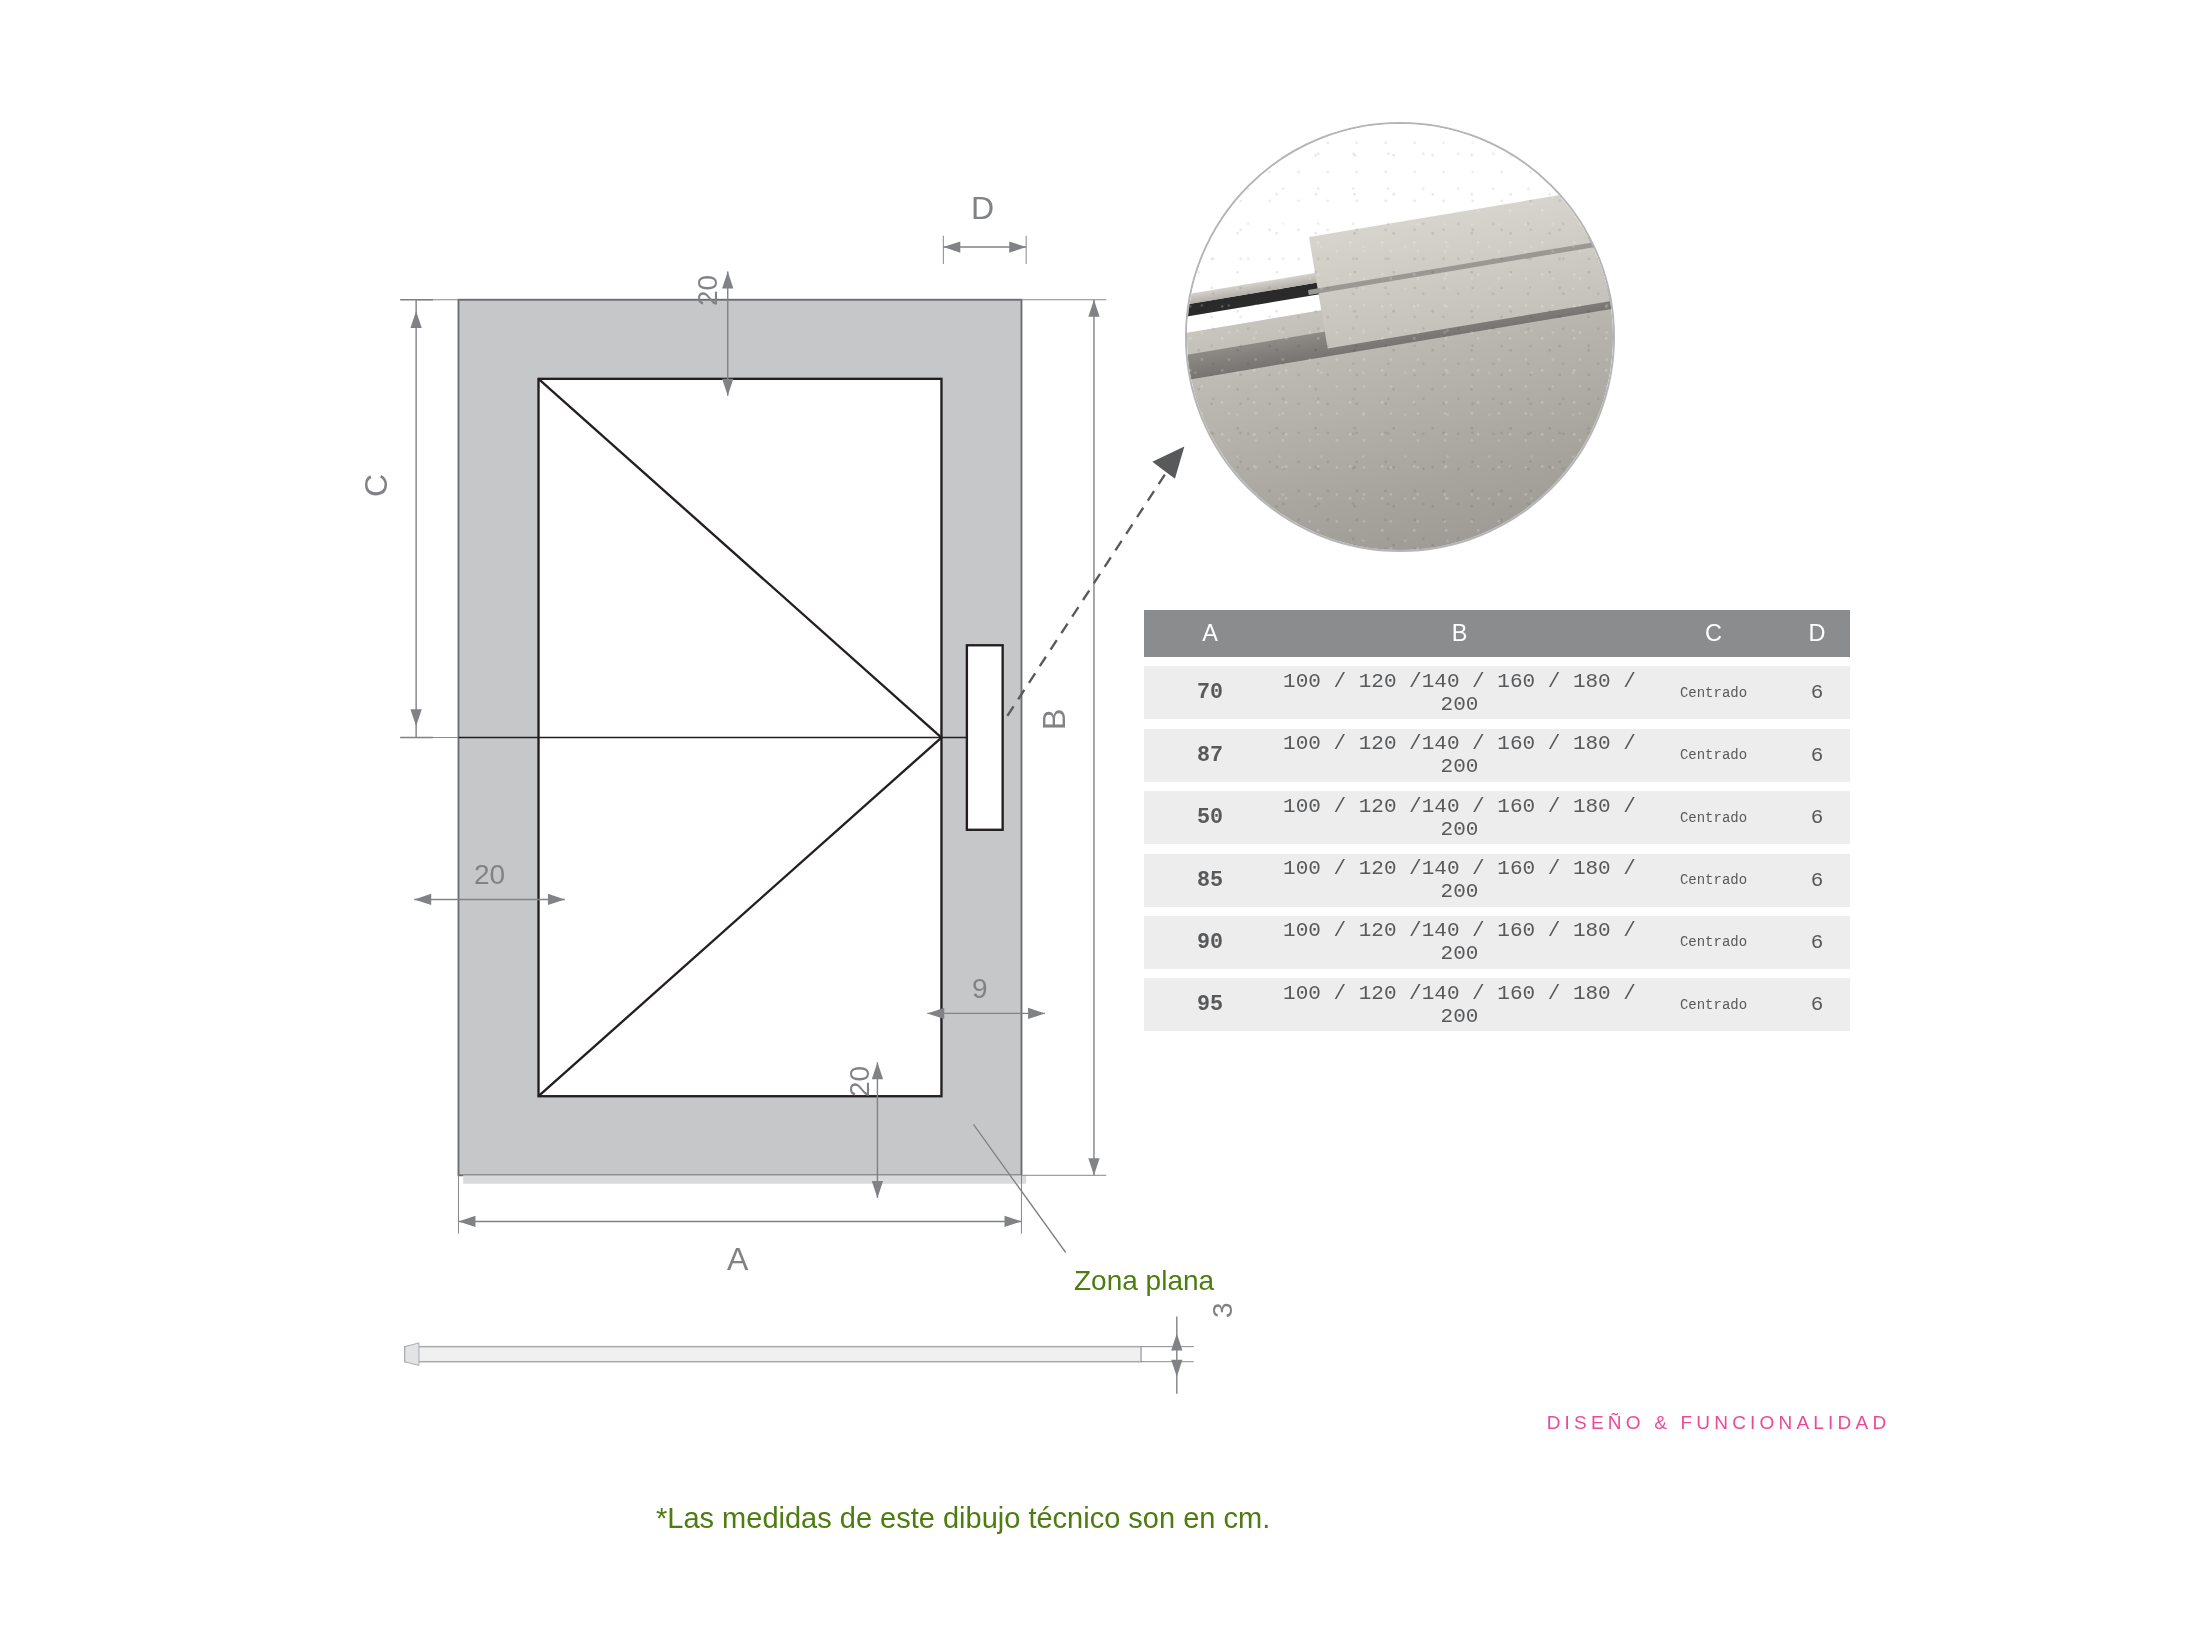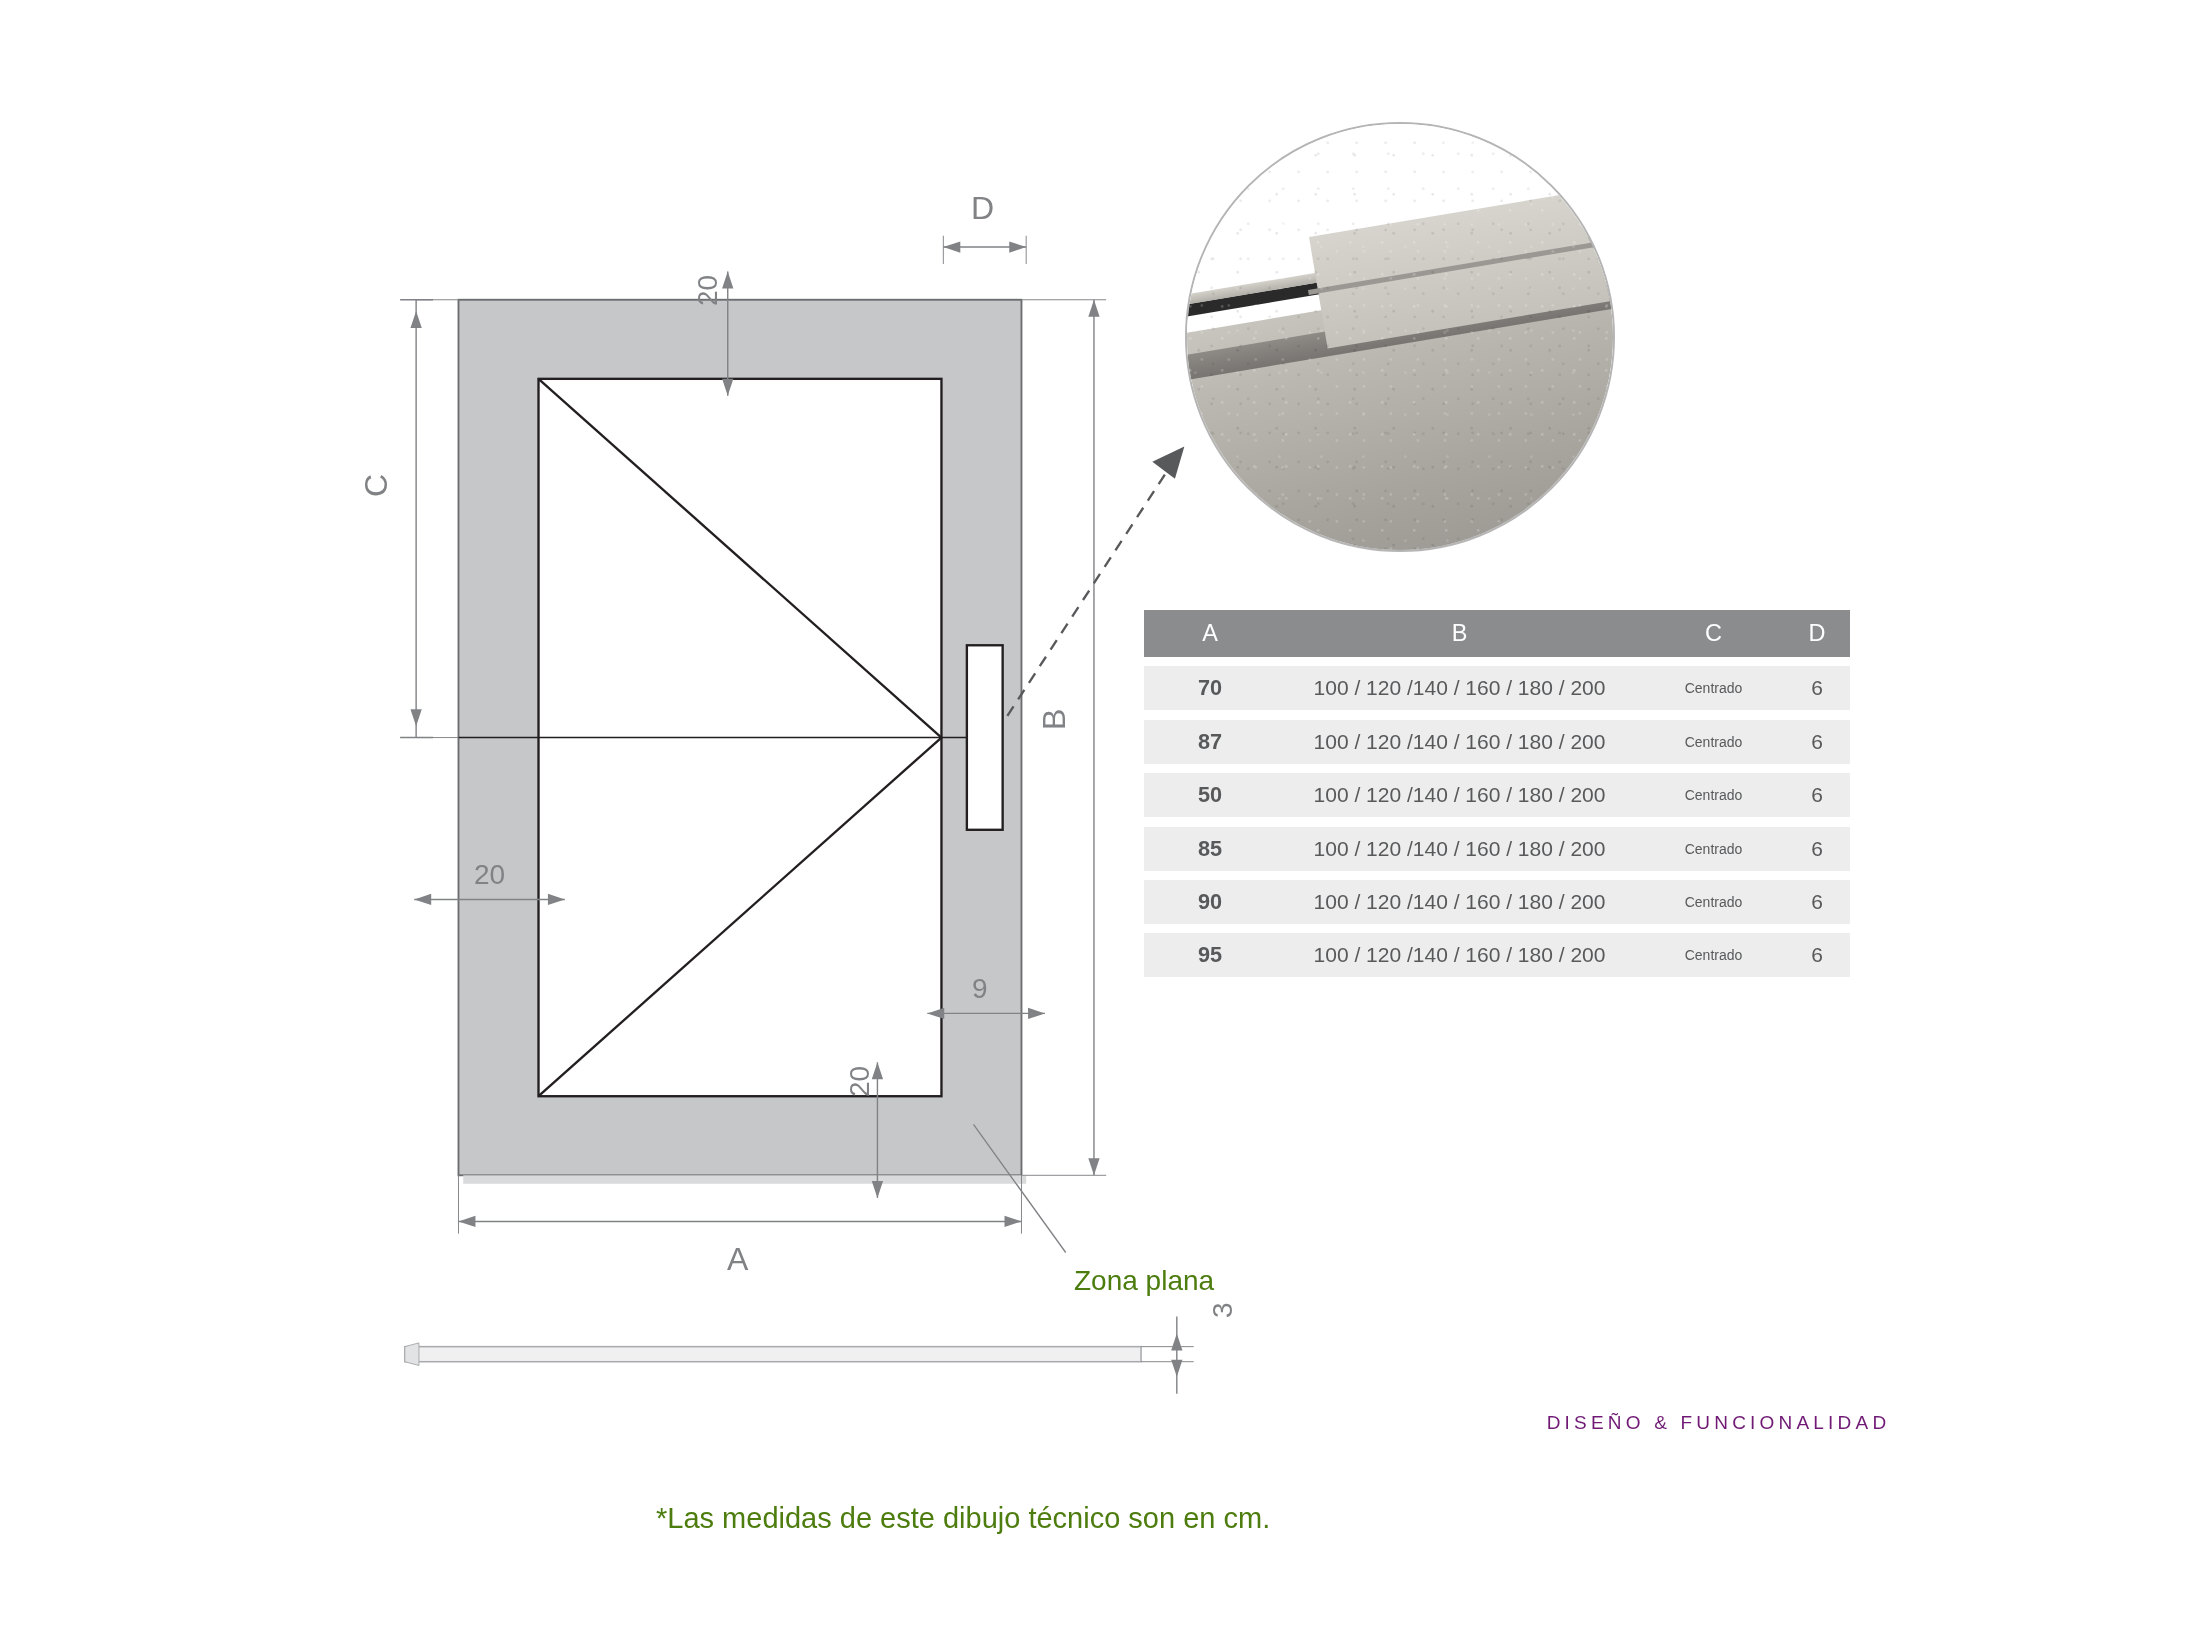--- a/index.html
+++ b/index.html
@@ -145,24 +145,25 @@
     display: flex;
     background: #8a8c8e;
     color: #ffffff;
     height: 47px;
     align-items: center;
     font-size: 23.5px;
   }
   .spec-row {
     display: flex;
     align-items: center;
-    height: 44px;
+    height: 53px;
     background: #ededed;
     margin-top: 9.4px;
     color: #58595b;
+    font-family: Liberation Mono, monospace;
   }
   .col-a { width: 132px; text-align: center; }
   .col-b { width: 367px; text-align: center; }
   .col-c { width: 141px; text-align: center; }
   .col-d { width: 66px;  text-align: center; }
   .spec-row .col-a { font-weight: bold; font-size: 21.7px; }
   .spec-row .col-b { font-size: 21px; }
   .spec-row .col-c { font-size: 14px; }
   .spec-row .col-d { font-size: 21px; }
 
@@ -222,21 +223,21 @@
     left: 5.6px;
     bottom: 8.5px;
     width: 49px;
     height: 15px;
     background: #231f20;
   }
   .logo-tag {
     font-family: "Liberation Sans", sans-serif;
     font-size: 19px;
     letter-spacing: 4.2px;
-    color: #701a75;
+    color: #ec4899;
     margin-top: 3.8px;
   }
 </style>
 </head>
 <body>
 
 <div class="canvas">
 
   <svg id="drawing-svg" viewBox="0 0 2340 1755">
 

